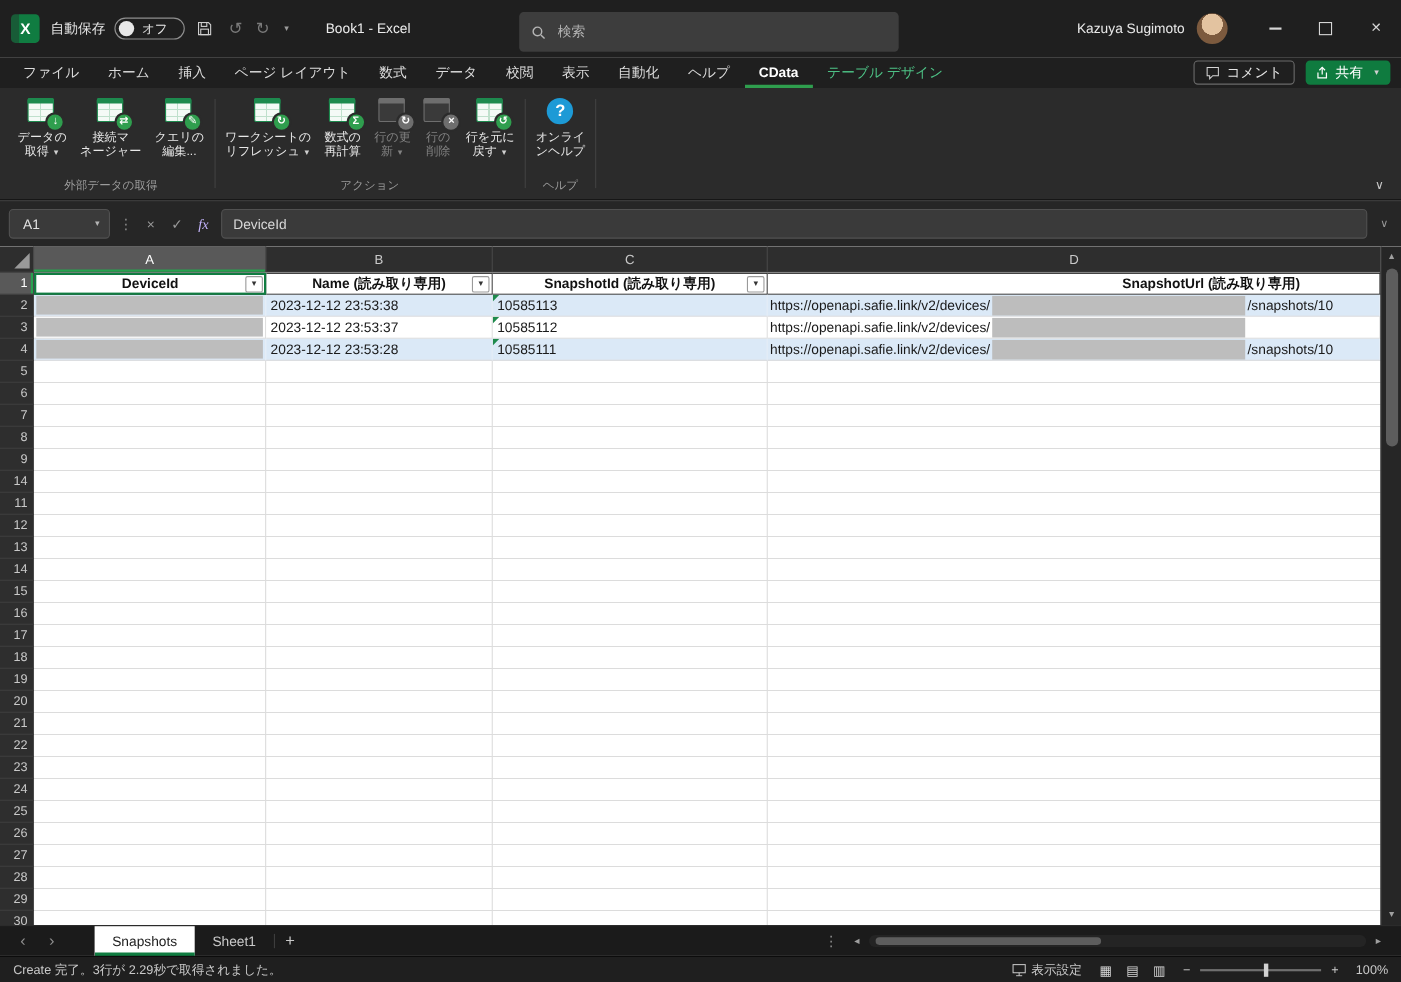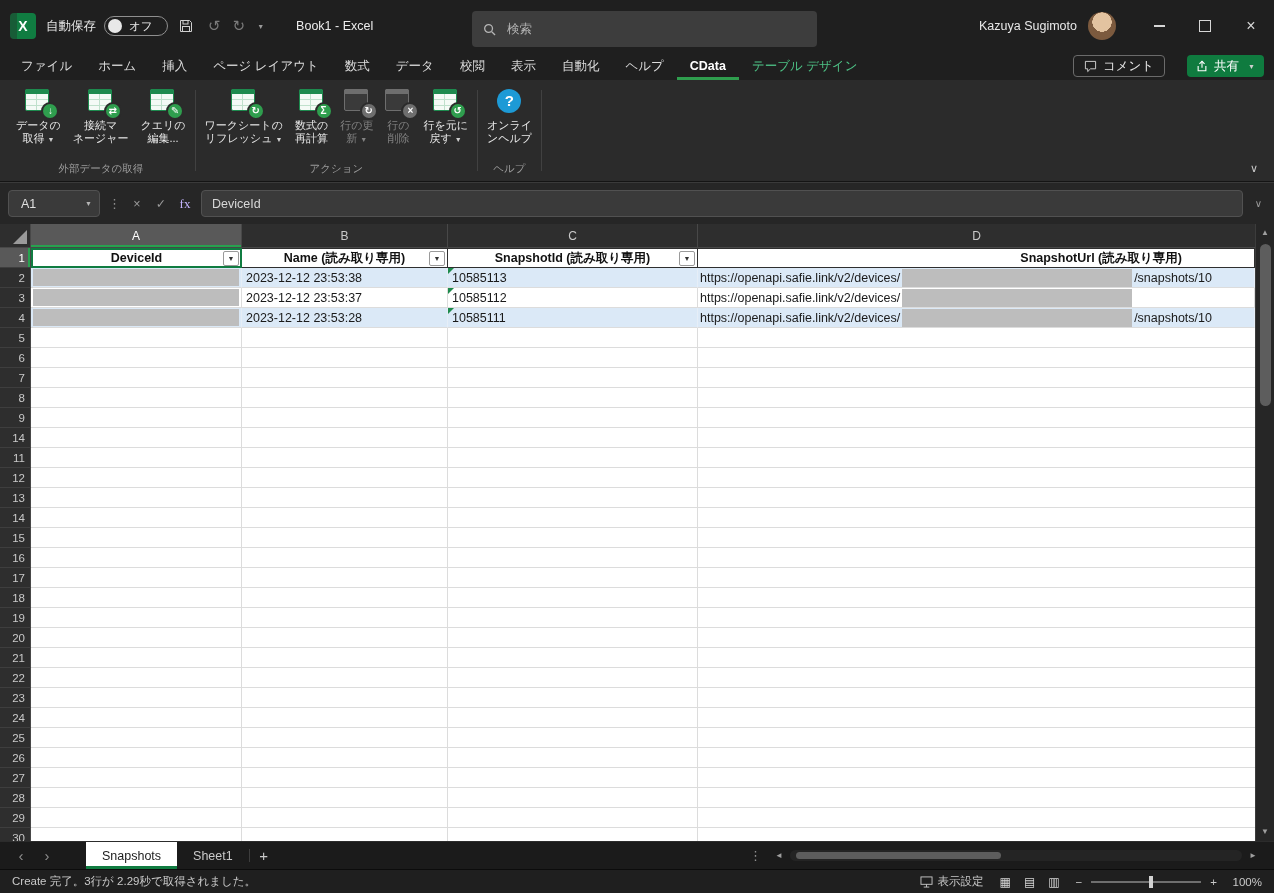--- a/index.html
+++ b/index.html
@@ -34,21 +34,21 @@
   .minbar{width:11px;height:2px;background:#d6d6d6;}
   .maxbox{width:10px;height:10px;border:1px solid #d6d6d6;}
   .closex{font-size:16px;}
 
   
   .tabrow{position:absolute;top:52px;left:0;width:100%;height:28px;background:#1f1f1f;display:flex;
           align-items:stretch;padding-left:8px;box-sizing:border-box;font-size:12.5px;}
   .rtab{display:flex;align-items:center;padding:0 13px;color:#dcdcdc;white-space:nowrap;}
   .rtab.active{color:#fff;font-weight:bold;box-shadow:inset 0 -3px 0 #2f9e4e;}
   .rtab.contextual{color:#4dc185;}
-  .tab-actions{position:absolute;right:10px;top:3px;display:flex;gap:22px;align-items:center;height:22px;}
+  .tab-actions{position:absolute;right:10px;top:3px;display:flex;gap:10px;align-items:center;height:22px;}
   .comment-btn{height:22px;border:1px solid #6b6b6b;border-radius:4px;display:flex;align-items:center;gap:6px;
                padding:0 10px;color:#e6e6e6;box-sizing:border-box;}
   .share-btn{height:22px;background:#0f7b3f;border-radius:4px;display:flex;align-items:center;gap:6px;
              padding:0 9px;color:#fff;box-sizing:border-box;}
   .share-btn .dd{font-size:7px;margin-left:3px;}
 
   
   .ribbon{position:absolute;top:80px;left:0;width:100%;height:102px;background:#2b2b2b;
           border-bottom:1px solid #141414;box-sizing:border-box;}
   .ribbon-row{display:flex;height:100%;padding-left:10px;}
@@ -80,21 +80,21 @@
   .ribbon-collapse{position:absolute;right:16px;bottom:6px;color:#c9c9c9;font-size:11px;}
 
   
   .formulabar{position:absolute;top:182px;left:0;width:100%;height:42px;background:#262626;display:flex;
               align-items:center;gap:8px;padding:16px 8px;box-sizing:border-box;border-top:1px solid #3a3a3a;}
   .namebox{width:92px;height:27px;background:#3a3a3a;border:1px solid #515151;border-radius:4px;color:#e0e0e0;
            display:flex;align-items:center;padding:0 7px 0 12px;box-sizing:border-box;font-size:12.5px;}
   .nb-arrow{margin-left:auto;font-size:7px;color:#b5b5b5;}
   .fbh{color:#8c8c8c;font-size:13px;}
   .fbtn{color:#9a9a9a;width:16px;text-align:center;font-size:12.5px;}
-  .fx{font-family:"Liberation Serif","DejaVu Serif",serif;color:#c4b5fd;font-size:13px;}
+  .fx{font-style:italic;font-family:"Liberation Serif","DejaVu Serif",serif;color:#c4b5fd;font-size:13px;}
   .ffield{flex:1;height:27px;background:#3a3a3a;border:1px solid #515151;border-radius:4px;color:#d8d8d8;
           display:flex;align-items:center;padding:0 10px;font-size:12.5px;box-sizing:border-box;}
   .fexpand{color:#9a9a9a;font-size:10px;padding:0 4px;}
 
   
   .gridwrap{position:absolute;top:224px;left:0;right:0;bottom:52px;background:#fff;}
   .corner{position:absolute;left:0;top:0;width:31px;height:24px;background:#2e2e2e;
           border-right:1px solid #484848;border-bottom:1px solid #484848;box-sizing:border-box;}
   .corner .tri{position:absolute;right:3px;bottom:3px;width:0;height:0;
                border-bottom:14px solid #9a9a9a;border-left:14px solid transparent;}

